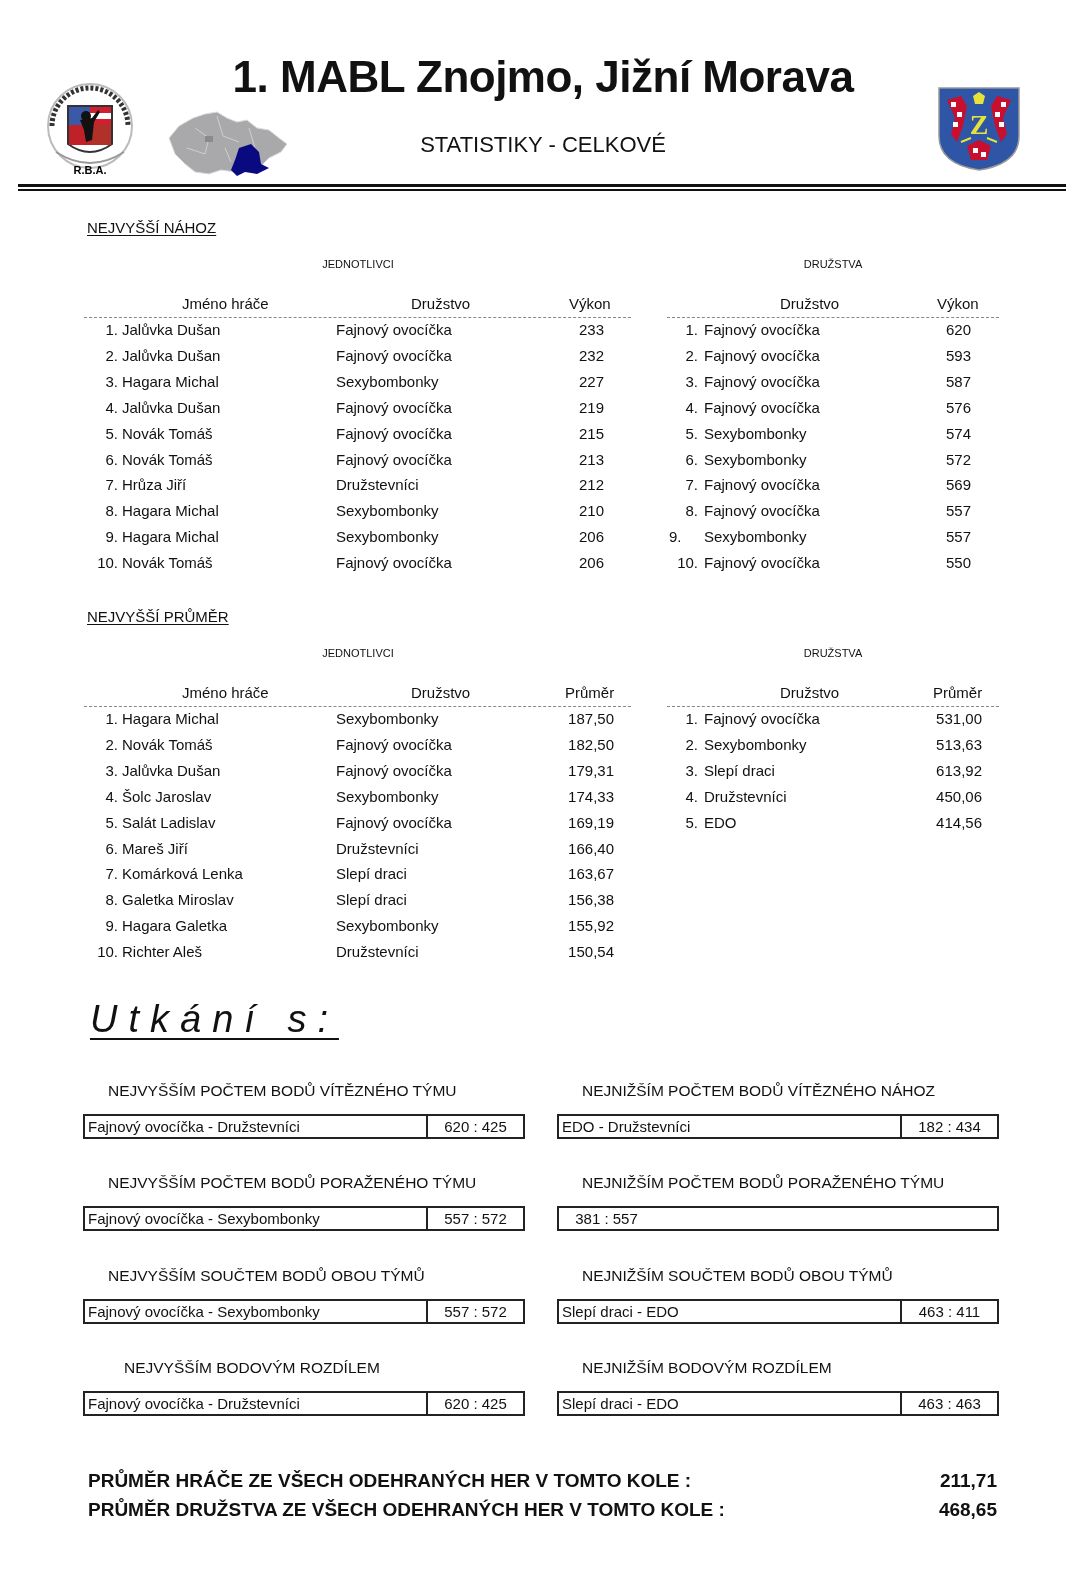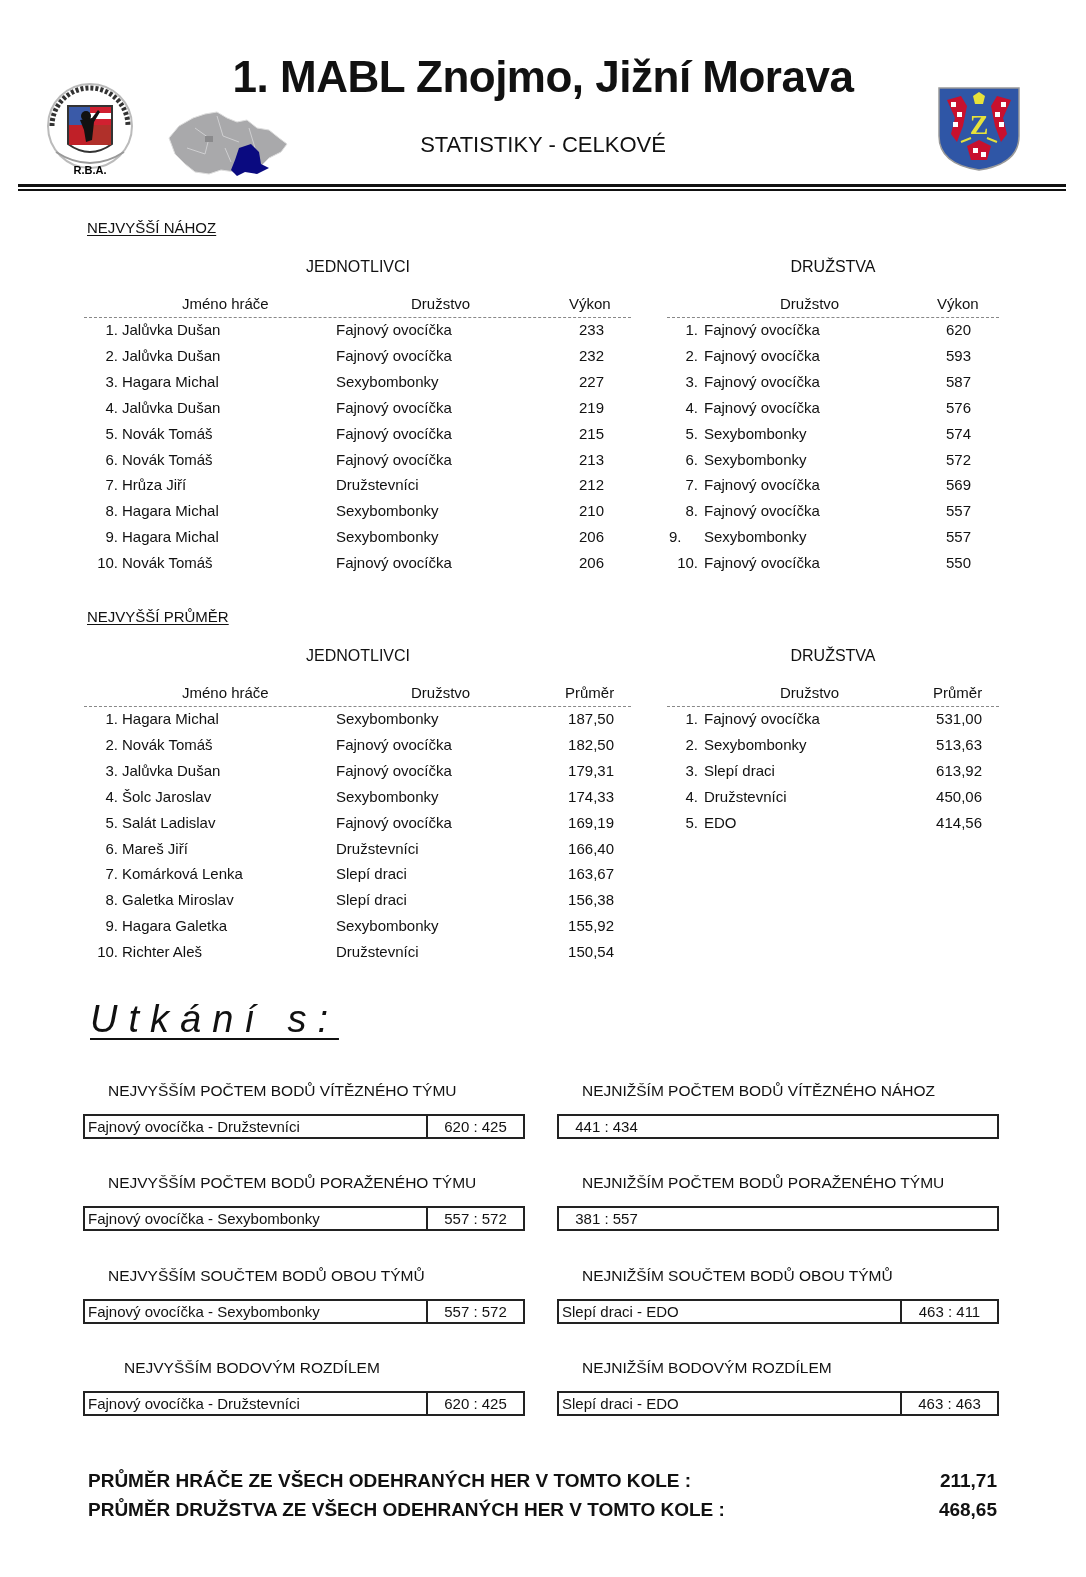--- a/index.html
+++ b/index.html
@@ -9,21 +9,21 @@
   .title { left:0; width:1086px; top:52px; text-align:center; font-size:44px; font-weight:bold; letter-spacing:-0.5px; }
   .subtitle { left:0; width:1086px; top:132px; text-align:center; font-size:22px; }
   .rule1 { left:18px; width:1048px; top:184px; height:3px; background:#111; }
   .rule2 { left:18px; width:1048px; top:189px; height:1.5px; background:#111; }
 
   .logo-rba { left:40px; top:82px; width:100px; height:98px; }
   .logo-map { left:165px; top:108px; width:125px; height:72px; }
   .logo-coat { left:937px; top:86px; width:84px; height:86px; }
 
   .section-h { font-size:15px; text-decoration:underline; text-underline-offset:2px; }
-  .group-h { font-size:16px; text-align:center; }
+  .group-h { font-size:11px; text-align:center; }
   .col-h { font-size:15px; }
   .dash { border-top:1px dashed #888; height:0; }
 
   .row { position:absolute; font-size:15px; height:20px; line-height:20px; white-space:nowrap; }
   .row span { position:absolute; top:0; }
   .rank { text-align:right; width:30px; }
   .num { text-align:left; }
 
   .utkani { left:90px; top:998px; font-size:38px; font-style:italic; letter-spacing:11px; text-decoration:underline; text-decoration-thickness:2px; text-underline-offset:6px; }
 
@@ -329,21 +329,22 @@
 
 <div class="abs utkani">Utkání s:</div>
 <div id="records">
     <div class="abs rec-h" style="left:108px; top:1082px;">NEJVYŠŠÍM POČTEM BODŮ VÍTĚZNÉHO TÝMU</div>
     <div class="abs rec-box" style="left:83px; width:442px; top:1114px;">
       <div class="match">Fajnový ovocíčka - Družstevníci</div>
       <div class="score">620 : 425</div>
     </div>
     <div class="abs rec-h" style="left:582px; top:1082px;">NEJNIŽŠÍM POČTEM BODŮ VÍTĚZNÉHO NÁHOZ</div>
     <div class="abs rec-box" style="left:557px; width:442px; top:1114px;">
-      <div class="score">441 : 434</div>
+      <div class="match">EDO - Družstevníci</div>
+      <div class="score">182 : 434</div>
     </div>
     <div class="abs rec-h" style="left:108px; top:1174.3px;">NEJVYŠŠÍM POČTEM BODŮ PORAŽENÉHO TÝMU</div>
     <div class="abs rec-box" style="left:83px; width:442px; top:1206.3px;">
       <div class="match">Fajnový ovocíčka - Sexybombonky</div>
       <div class="score">557 : 572</div>
     </div>
     <div class="abs rec-h" style="left:582px; top:1174.3px;">NEJNIŽŠÍM POČTEM BODŮ PORAŽENÉHO TÝMU</div>
     <div class="abs rec-box" style="left:557px; width:442px; top:1206.3px;">
       <div class="score">381 : 557</div>
     </div>

